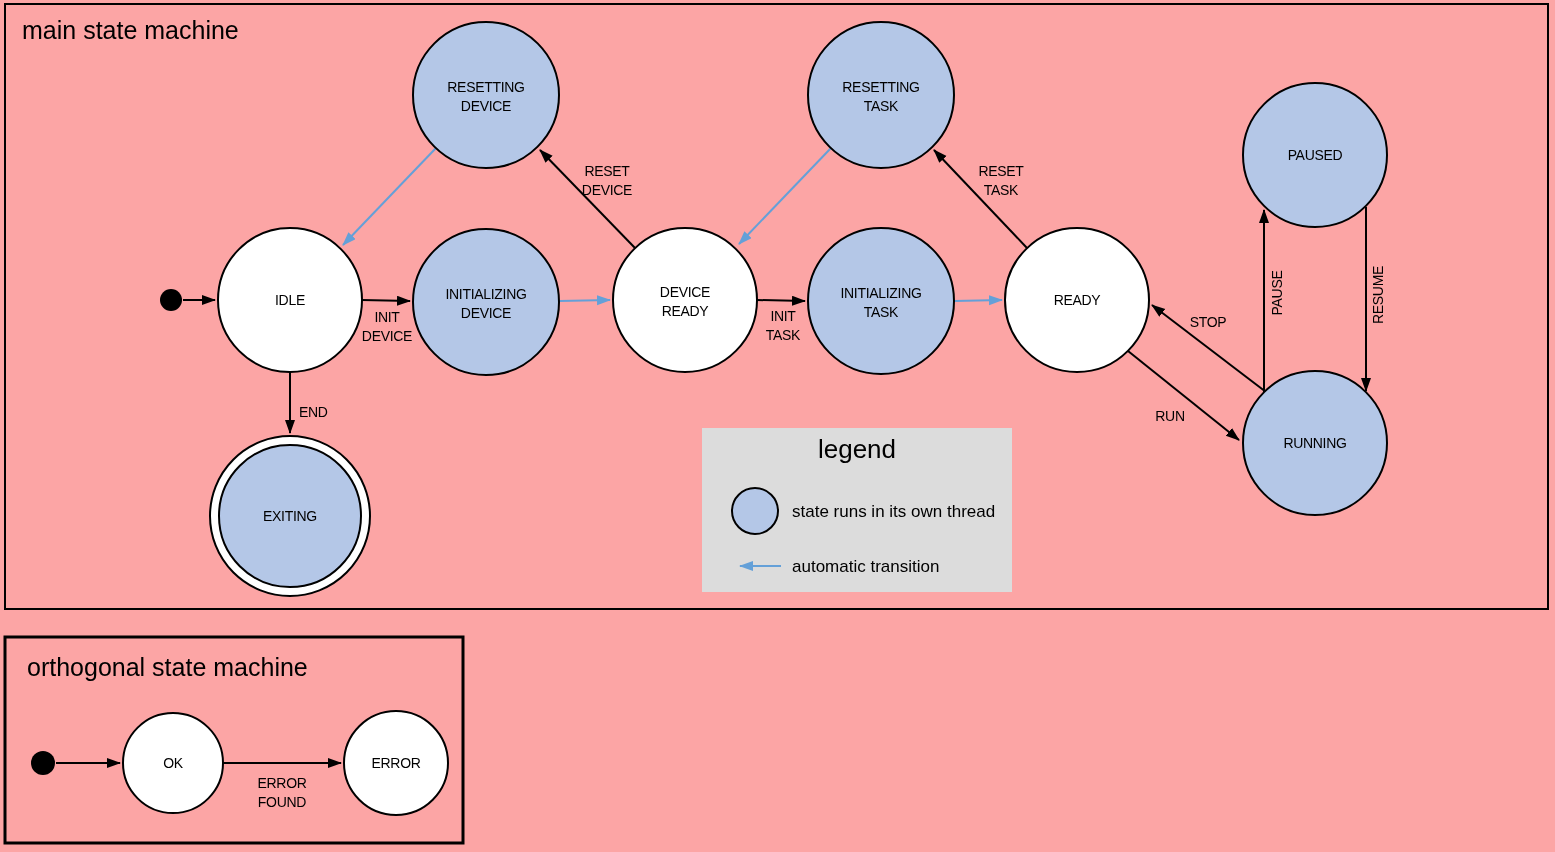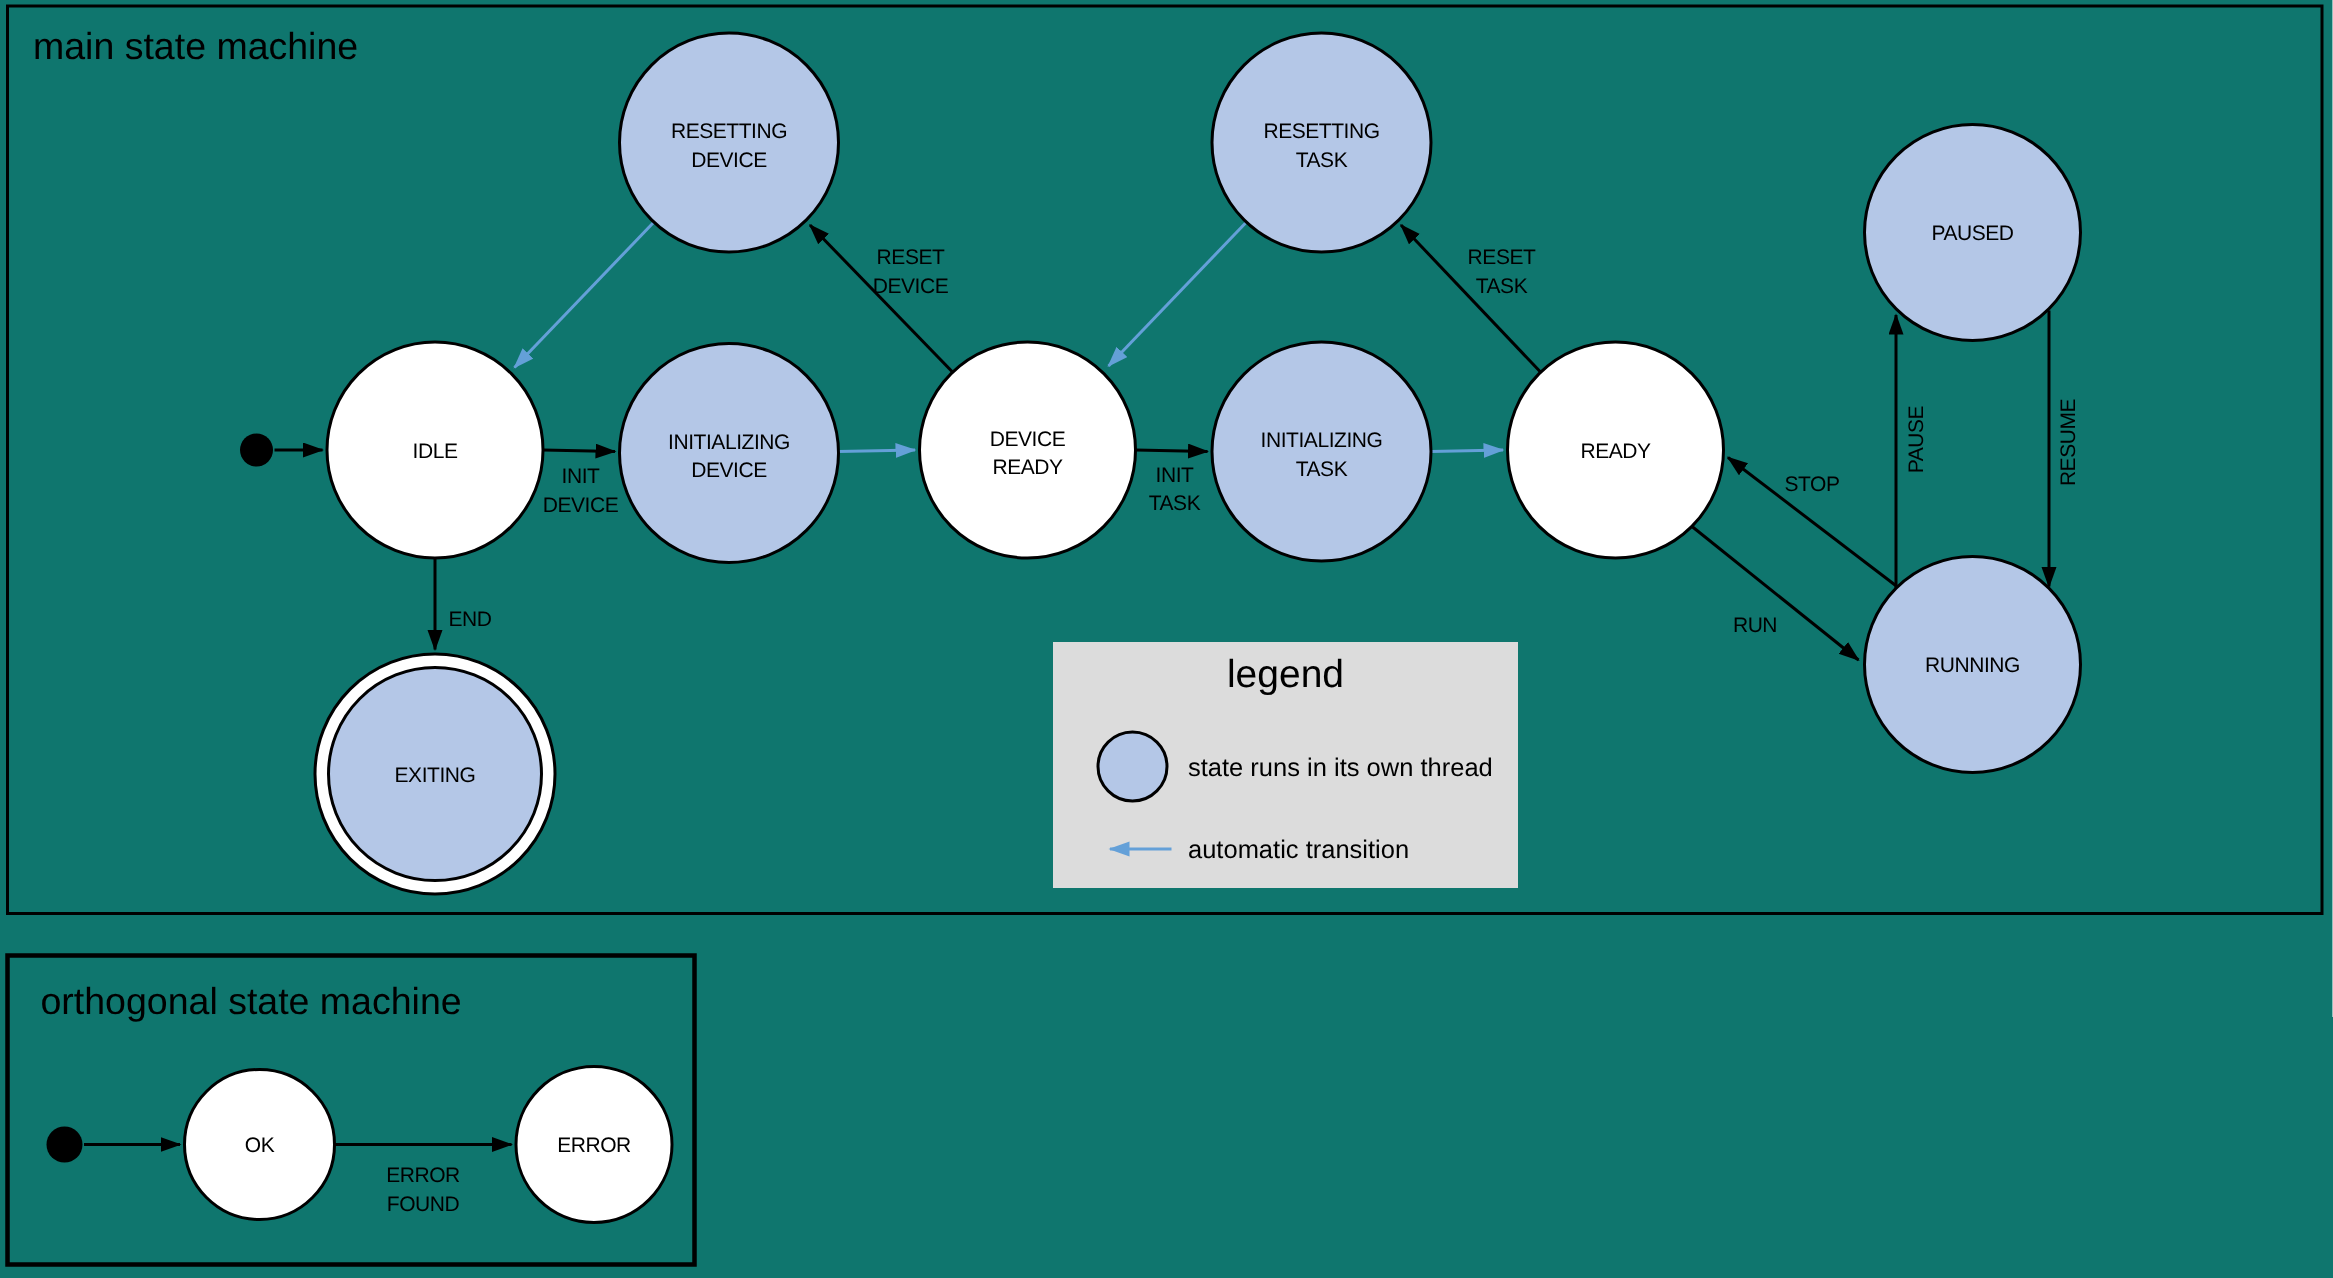--- a/index.html
+++ b/index.html
@@ -1,16 +1,16 @@
 <!DOCTYPE html>
 <html style="--threaded-state-fill: #b4c7e7; --automatic-transition: #64a0d8; --legend-background: #dcdcdc; --line: #000000;"><head>
 <meta charset="utf-8">
 <style>
   html,body{margin:0;padding:0;background:#fff;}
-  .canvas{position:relative;width:1555px;height:852px;background:#0f766e;overflow:hidden;}
+  .canvas{position:relative;width:1555px;height:852px;background:#fca5a5;overflow:hidden;}
   svg{display:block;}
   svg text{font-family:"Liberation Sans",sans-serif;fill:#000;}
   .title{font-size:25px;}
   .lbl{font-size:14px;text-anchor:middle;letter-spacing:-0.3px;}
   .lbl.start-anchor{text-anchor:start;}
   .legend-title{font-size:26px;text-anchor:middle;}
   .legend-item{font-size:17px;}
   .frame{fill:none;stroke:#000;stroke-width:2;}
   .frame.thick{stroke-width:3;}
   .edge{fill:none;stroke:#000;stroke-width:2;marker-end:url(#arrow-black);}

